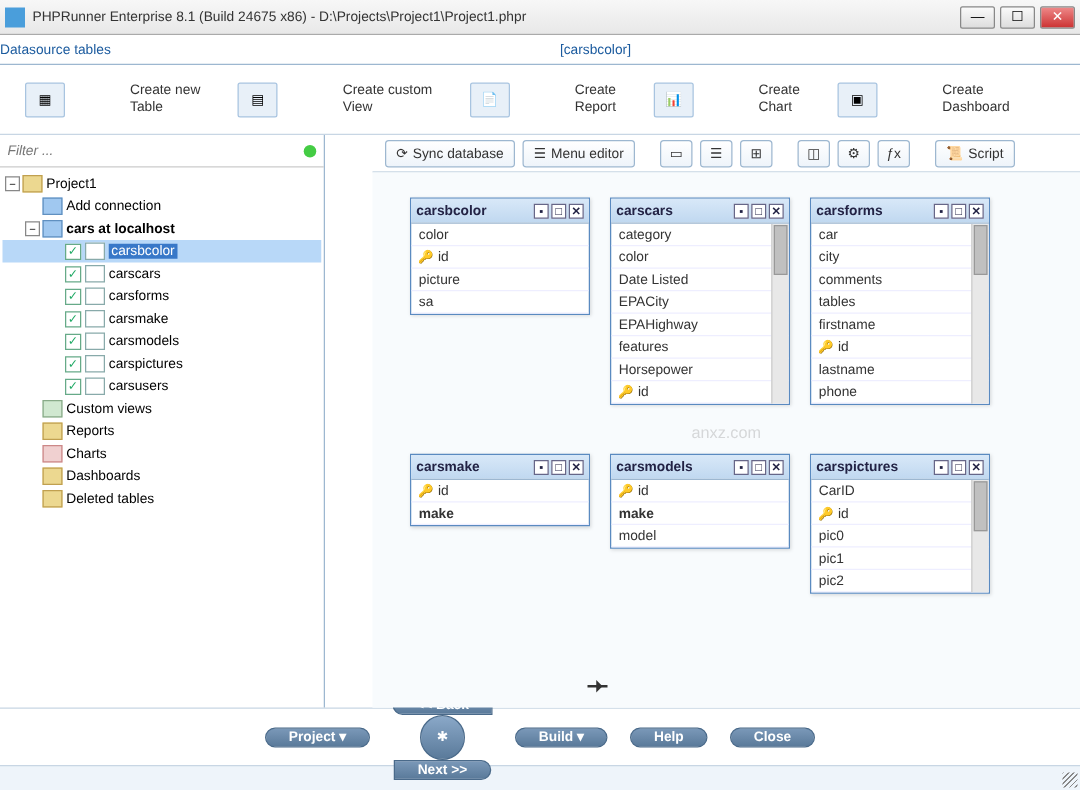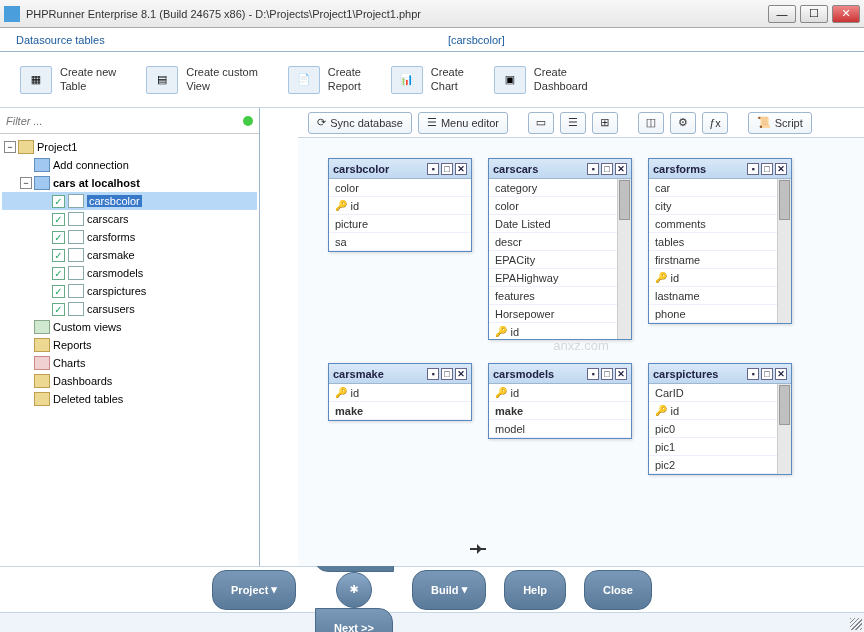--- a/index.html
+++ b/index.html
@@ -5,28 +5,28 @@
 * { box-sizing: border-box; margin: 0; padding: 0; font-family: Tahoma, Arial, sans-serif; font-size: 11px; }
 body { background: #fff; width: 864px; height: 632px; overflow: hidden; }
 
 .titlebar { height: 28px; background: linear-gradient(#f7f7f7, #e8e8e8); border-bottom: 1px solid #aaa; display: flex; align-items: center; padding: 0 4px; }
 .titlebar .app-icon { width: 16px; height: 16px; background: #4a9edb; margin-right: 6px; }
 .titlebar .title { flex: 1; color: #333; }
 .titlebar .win-btns { display: flex; gap: 4px; }
 .titlebar .win-btn { width: 28px; height: 18px; border: 1px solid #888; background: linear-gradient(#fafafa,#ddd); display: flex; align-items: center; justify-content: center; cursor: pointer; border-radius: 2px; }
 .titlebar .win-btn.close { background: linear-gradient(#e88,#c33); color: #fff; }
 
-.subheader { height: 24px; border-bottom: 1px solid #9db7d0; display: flex; align-items: center; padding: 0 16px; background: #fff; }
+.subheader { height: 24px; border-bottom: 1px solid #9db7d0; display: flex; align-items: center; padding: 0 0; background: #fff; }
 .subheader .ds-label { color: #1a5a9e; }
 .subheader .center-label { flex: 1; text-align: center; color: #1a5a9e; font-weight: normal; }
 
 .toolbar { height: 56px; background: #fff; border-bottom: 1px solid #c8d6e4; display: flex; align-items: center; padding: 6px 20px; gap: 30px; }
 .tb-item { display: flex; align-items: center; gap: 8px; cursor: pointer; }
 .tb-icon { width: 32px; height: 28px; background: #e8f0f8; border: 1px solid #a8c4e0; border-radius: 2px; display: flex; align-items: center; justify-content: center; }
-.tb-label { color: #333; line-height: 1.2; }
+.tb-label { color: #333; line-height: 1.2; margin-left: 44px; }
 
 .main { display: flex; height: 458px; gap: 38px; }
 
 .sidebar { width: 260px; border-right: 1px solid #9db7d0; display: flex; flex-direction: column; }
 .filter-row { height: 26px; border-bottom: 1px solid #ccc; display: flex; align-items: center; padding: 0 6px; gap: 6px; }
 .filter-input { flex: 1; border: none; outline: none; font-style: italic; color: #888; }
 .filter-dot { width: 10px; height: 10px; border-radius: 50%; background: #4c4; }
 
 .tree { flex: 1; overflow: auto; padding: 4px 2px; }
 .tree-node { display: flex; align-items: center; height: 18px; padding: 0 2px; cursor: pointer; white-space: nowrap; }
@@ -58,21 +58,21 @@
 .field.bold { font-weight: bold; }
 .entity-scroll { position: absolute; right: 0; top: 0; bottom: 0; width: 14px; background: #e8e8e8; border-left: 1px solid #ccc; }
 .entity-scroll .thumb { background: #c0c0c0; border: 1px solid #999; margin: 1px; height: 40px; }
 
 .arrow { position: absolute; height: 2px; background: #333; }
 .arrow::after { content: ''; position: absolute; right: -1px; top: -4px; border: 5px solid transparent; border-left-color: #333; }
 
 .watermark { position: absolute; left: 50%; top: 200px; transform: translate(-50%, 0); color: rgba(150,150,150,0.35); font-size: 13px; pointer-events: none; }
 
 .bottombar { height: 46px; background: #fff; border-top: 1px solid #c8d6e4; display: flex; align-items: center; justify-content: center; gap: 18px; padding: 0 20px; }
-.bb-btn { height: 40px; padding: 0 18px; border-radius: 14px; background: linear-gradient(#7a98b8,#5a7a9a); color: #fff; display: flex; align-items: center; cursor: pointer; font-weight: bold; border: 1px solid #4a6a8a; }
+.bb-btn { height: 16px; padding: 0 18px; border-radius: 14px; background: linear-gradient(#7a98b8,#5a7a9a); color: #fff; display: flex; align-items: center; cursor: pointer; font-weight: bold; border: 1px solid #4a6a8a; }
 .bb-nav { display: flex; align-items: center; flex-direction: column; }
 .bb-nav .bb-btn { border-radius: 14px 0 0 14px; }
 .bb-nav .bb-btn.next { border-radius: 0 14px 14px 0; }
 .bb-circle { width: 36px; height: 36px; border-radius: 50%; background: linear-gradient(#8aa8c8,#5a7a9a); border: 1px solid #4a6a8a; display: flex; align-items: center; justify-content: center; color: #fff; margin: 0 -4px; z-index: 1; }
 
 .statusbar { height: 20px; background: #eef4fa; border-top: 1px solid #c8d6e4; }
 .resize-grip { position: absolute; right: 2px; bottom: 2px; width: 12px; height: 12px; background: repeating-linear-gradient(135deg,#888 0,#888 1px,transparent 1px,transparent 3px); }
 </style>
 </head>
 <body>
@@ -277,23 +277,20 @@
               <div class="field">
                 <span>category</span>
               </div>
               <div class="field">
                 <span>color</span>
               </div>
               <div class="field">
                 <span>Date Listed</span>
               </div>
               <div class="field">
-                <span>descr</span>
-              </div>
-              <div class="field">
                 <span>EPACity</span>
               </div>
               <div class="field">
                 <span>EPAHighway</span>
               </div>
               <div class="field">
                 <span>features</span>
               </div>
               <div class="field">
                 <span>Horsepower</span>

